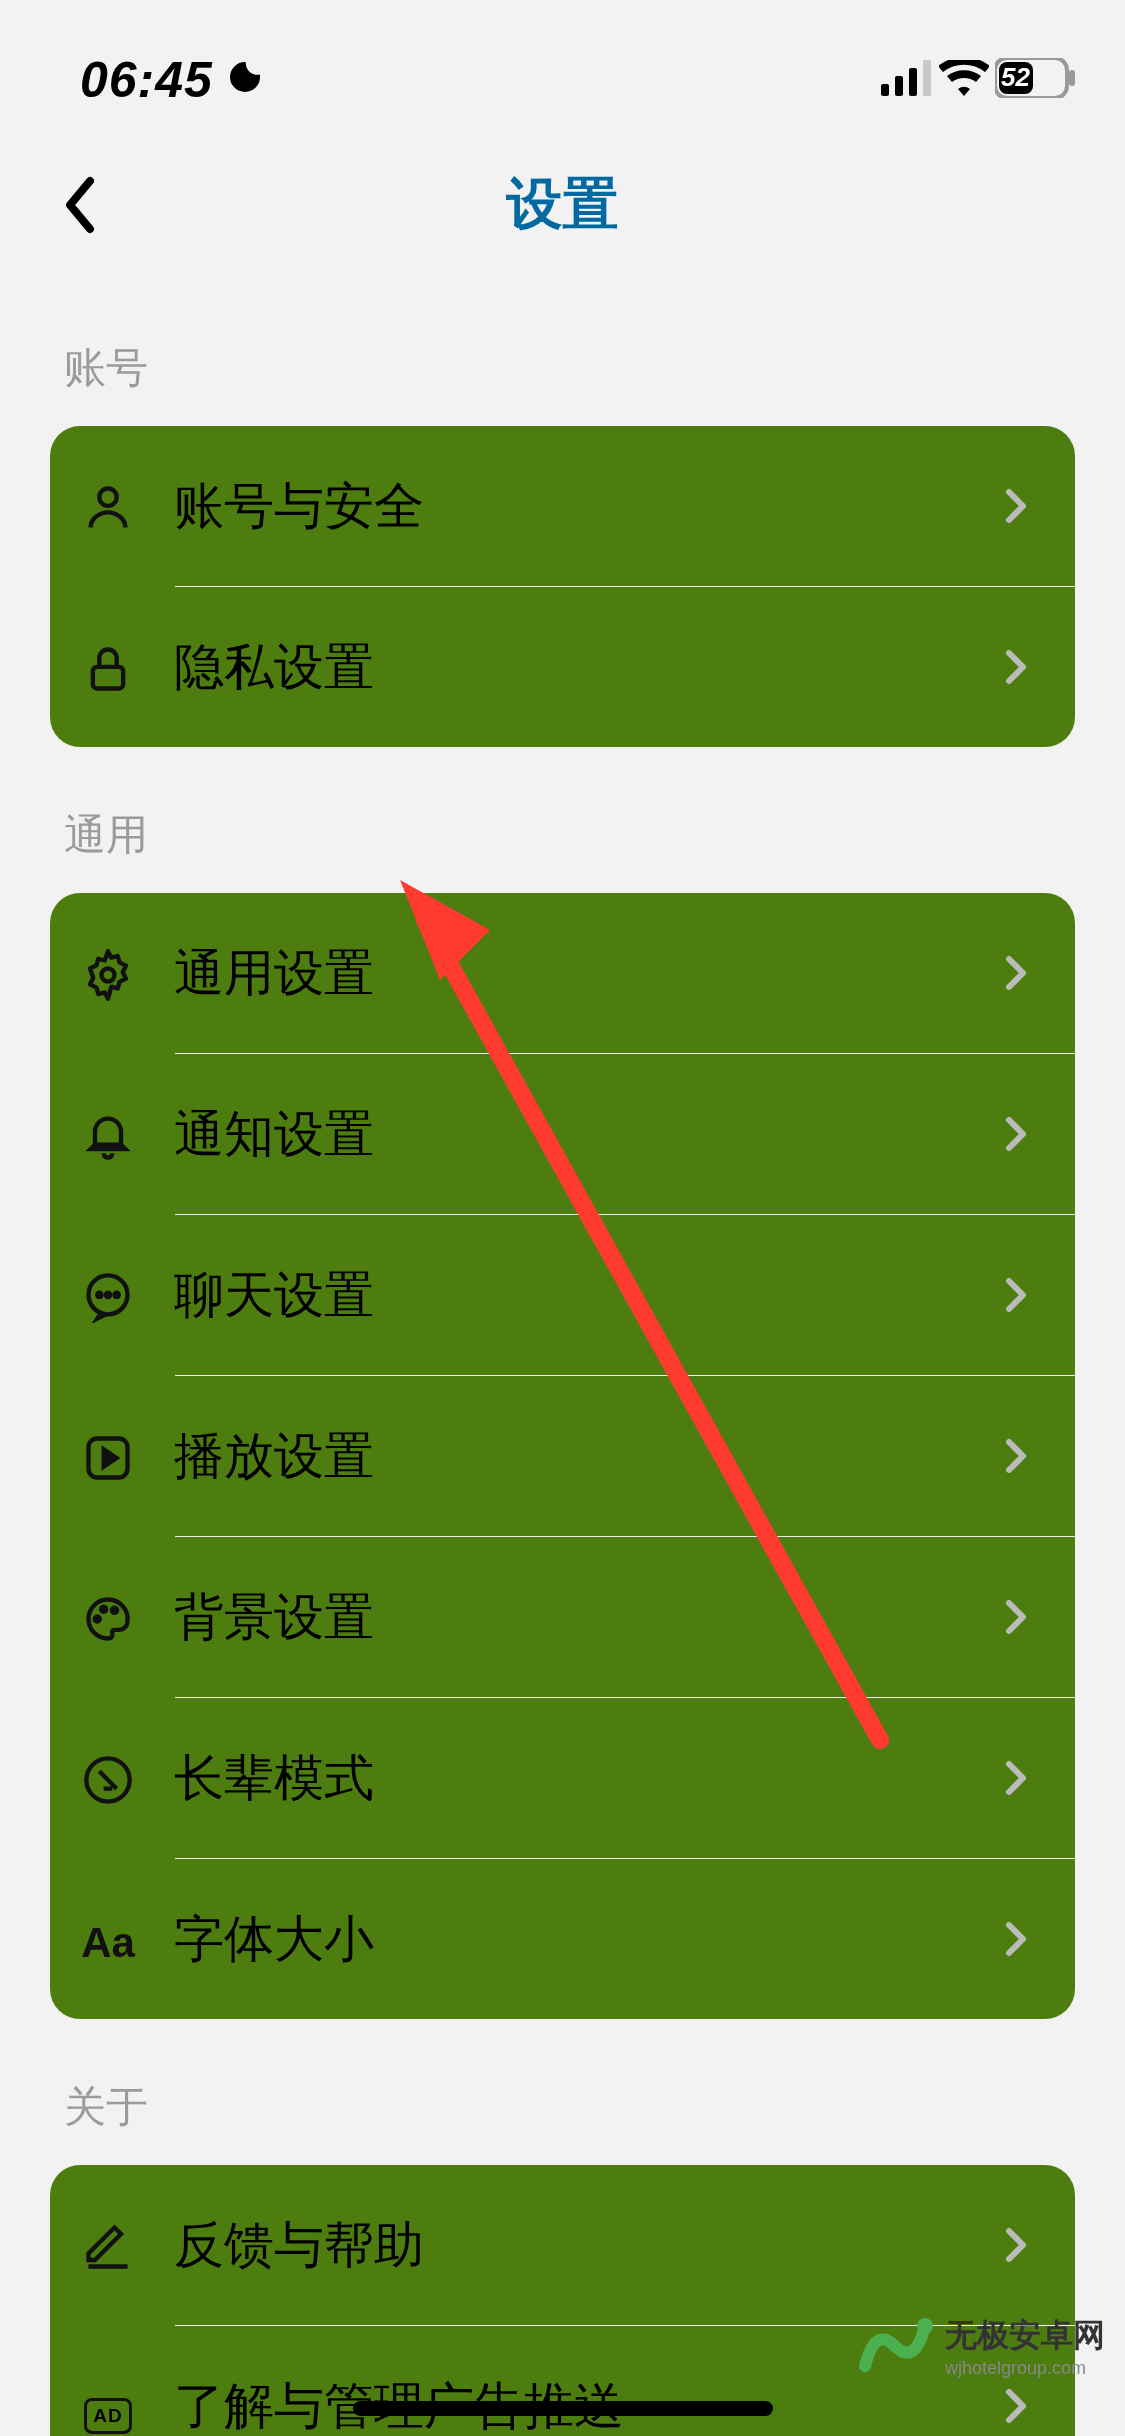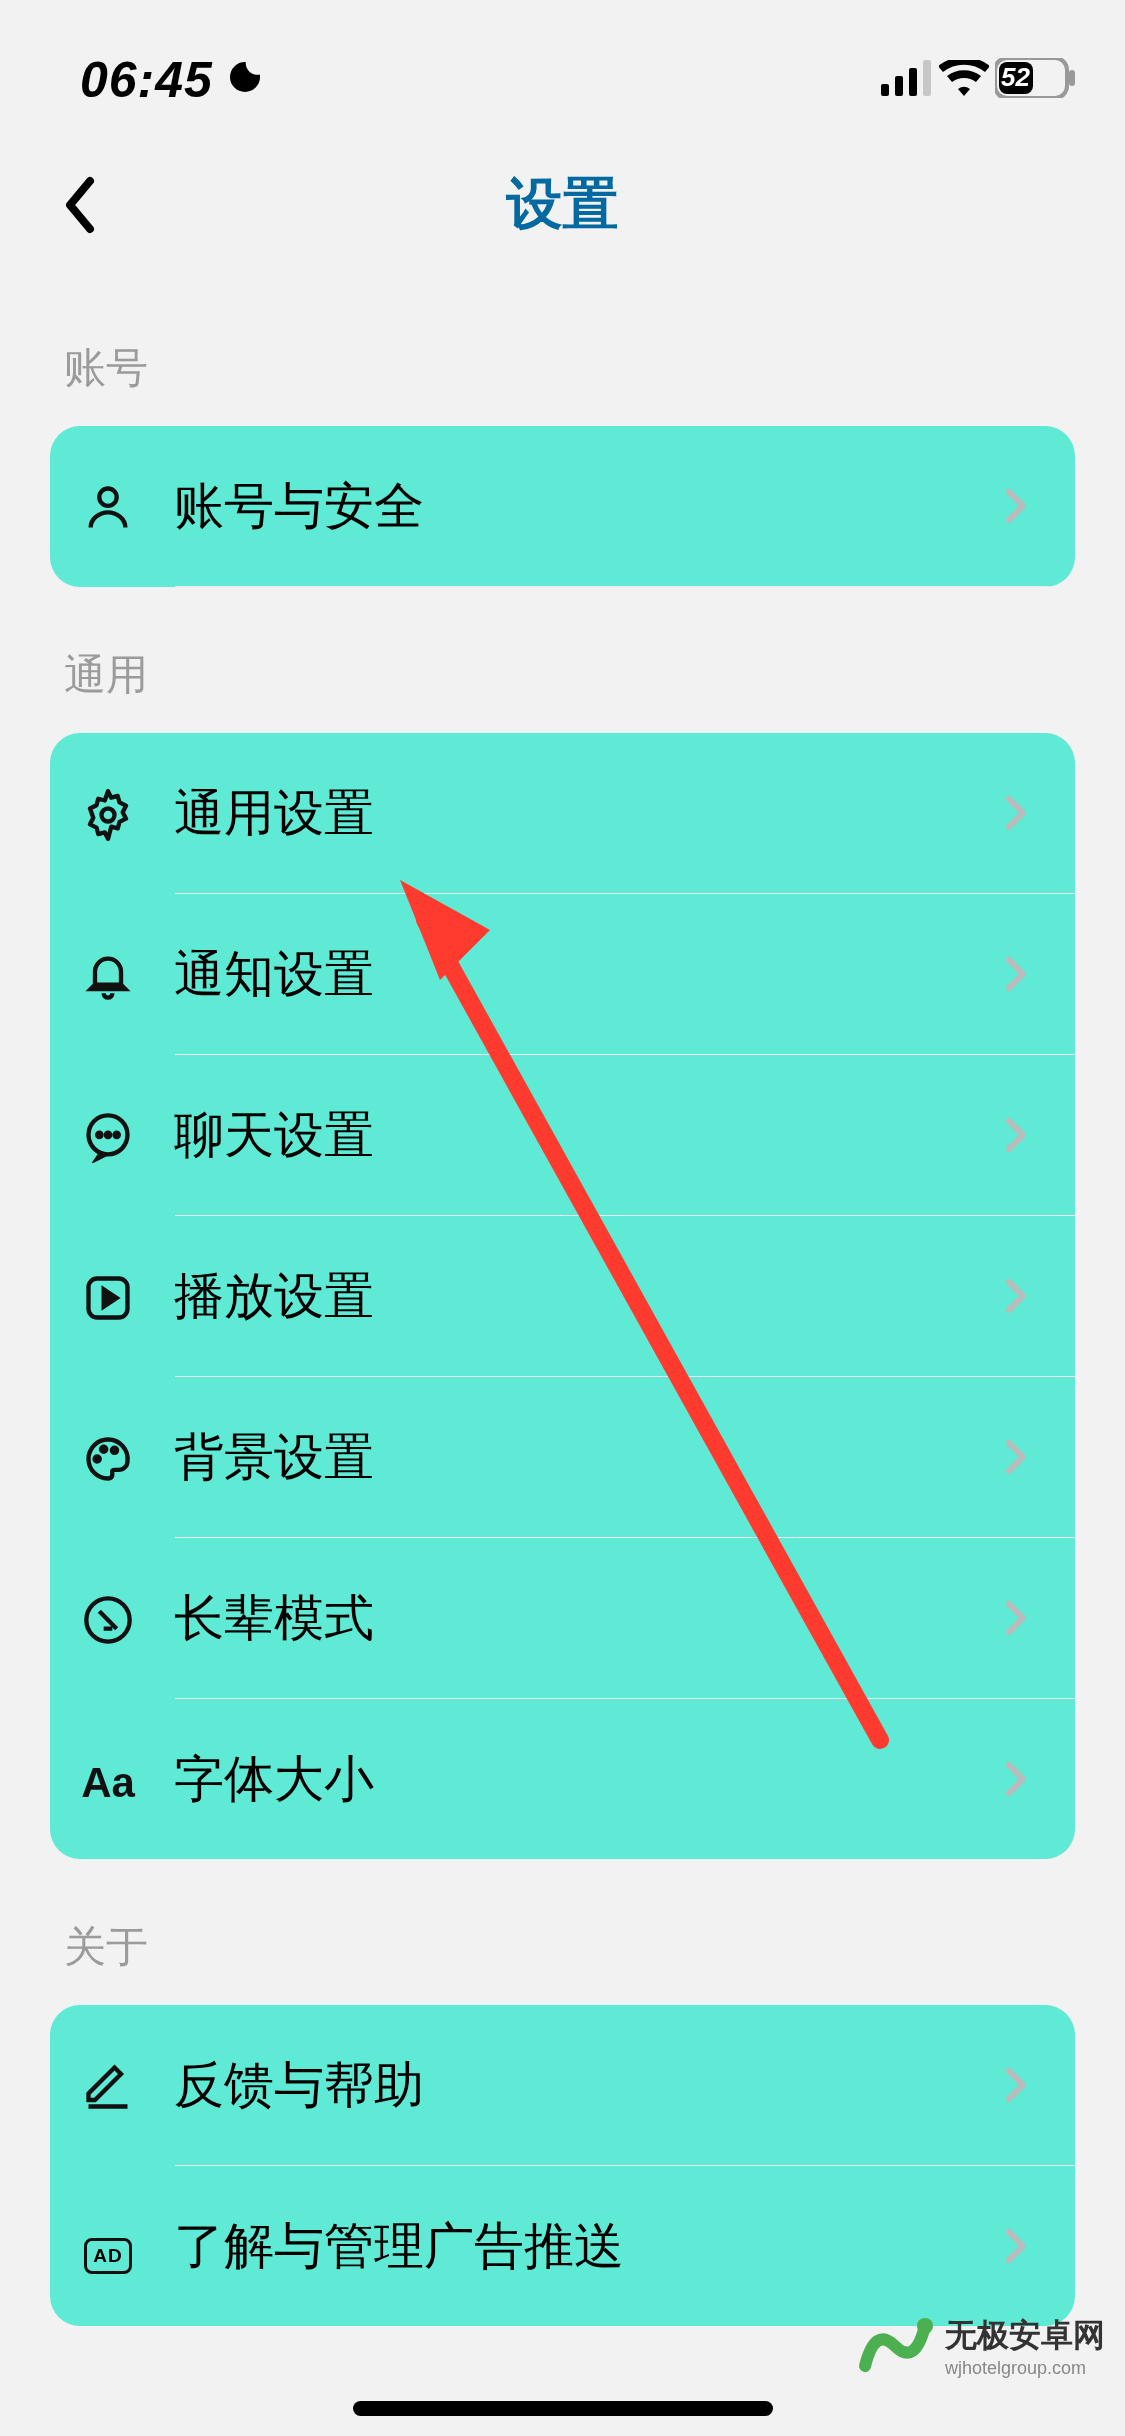--- a/index.html
+++ b/index.html
@@ -56,21 +56,21 @@
       font-size: 56px;
       font-weight: 600;
       color: #0369a1;
     }
     .section-header {
       padding: 60px 80px 30px 64px;
       font-size: 42px;
       color: #9b9b9b;
     }
     .card {
-      background: #5eead4;
+      background: #4d7c0f;
       margin: 0 50px;
       border-radius: 30px;
       overflow: hidden;
     }
     .row {
       display: flex;
       align-items: center;
       height: 160px;
       padding: 0 40px 0 30px;
       position: relative;
@@ -214,20 +214,34 @@
         </svg>
     </div>
     <div class="row-label">账号与安全</div>
     <div class="row-chevron">
       <svg width="24" height="36" viewBox="0 0 12 18" fill="none" stroke="#bbb" stroke-width="3" stroke-linecap="round" stroke-linejoin="round">
           <polyline points="2,2 9,9 2,16"></polyline>
         </svg>
     </div>
   </div>
   <div class="divider"></div>
+  <div class="row">
+    <div class="row-icon">
+      <svg width="52" height="52" viewBox="0 0 24 24" fill="none" stroke="#111" stroke-width="2">
+          <rect x="5" y="11" width="14" height="10" rx="2"></rect>
+          <path d="M8 11V7a4 4 0 0 1 8 0v4"></path>
+        </svg>
+    </div>
+    <div class="row-label">隐私设置</div>
+    <div class="row-chevron">
+      <svg width="24" height="36" viewBox="0 0 12 18" fill="none" stroke="#bbb" stroke-width="3" stroke-linecap="round" stroke-linejoin="round">
+          <polyline points="2,2 9,9 2,16"></polyline>
+        </svg>
+    </div>
+  </div>
 </div>
 
 <div class="section-header">通用</div>
 <div class="card">
   <div class="row">
     <div class="row-icon">
       <svg width="52" height="52" viewBox="0 0 24 24" fill="none" stroke="#111" stroke-width="2">
           <circle cx="12" cy="12" r="3"></circle>
           <path d="M12 1l1.5 3 3-.8.8 3 3 1.5-1.5 3 1.5 3-3 1.5-.8 3-3-.8L12 23l-1.5-3-3 .8-.8-3-3-1.5 1.5-3L3.7 9l3-1.5.8-3 3 .8L12 1z" stroke-linejoin="round"></path>
         </svg>

